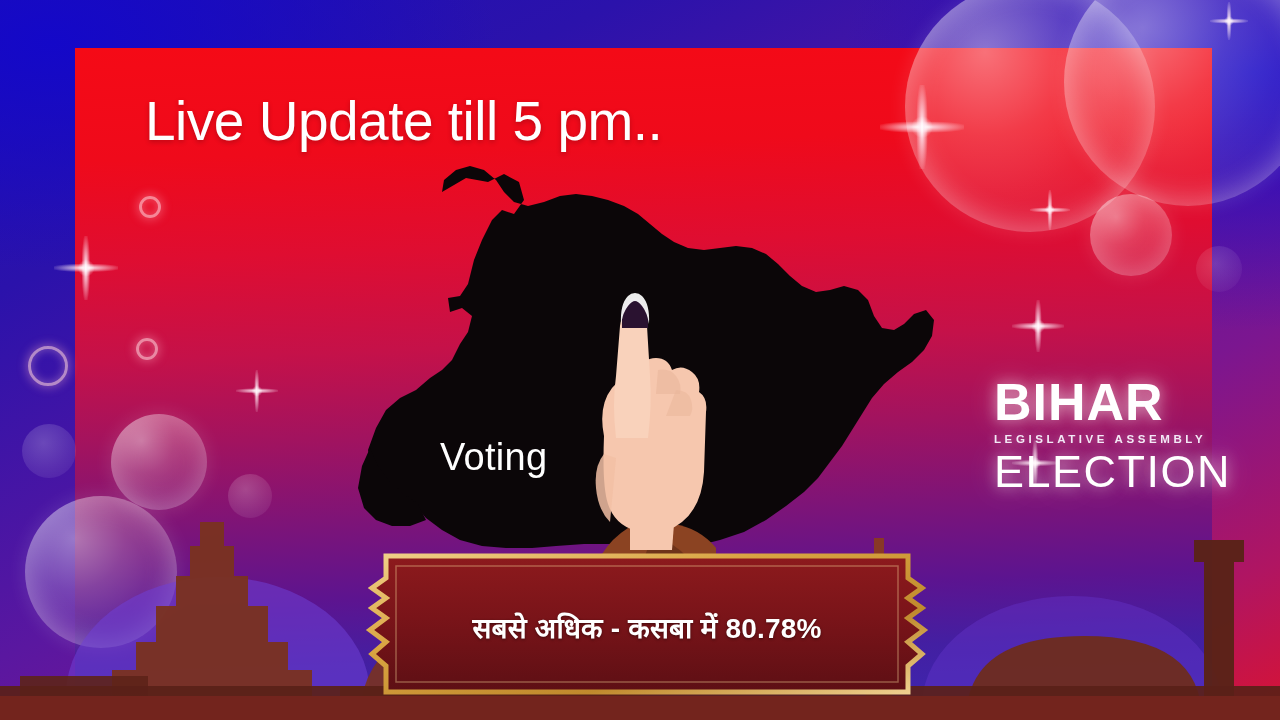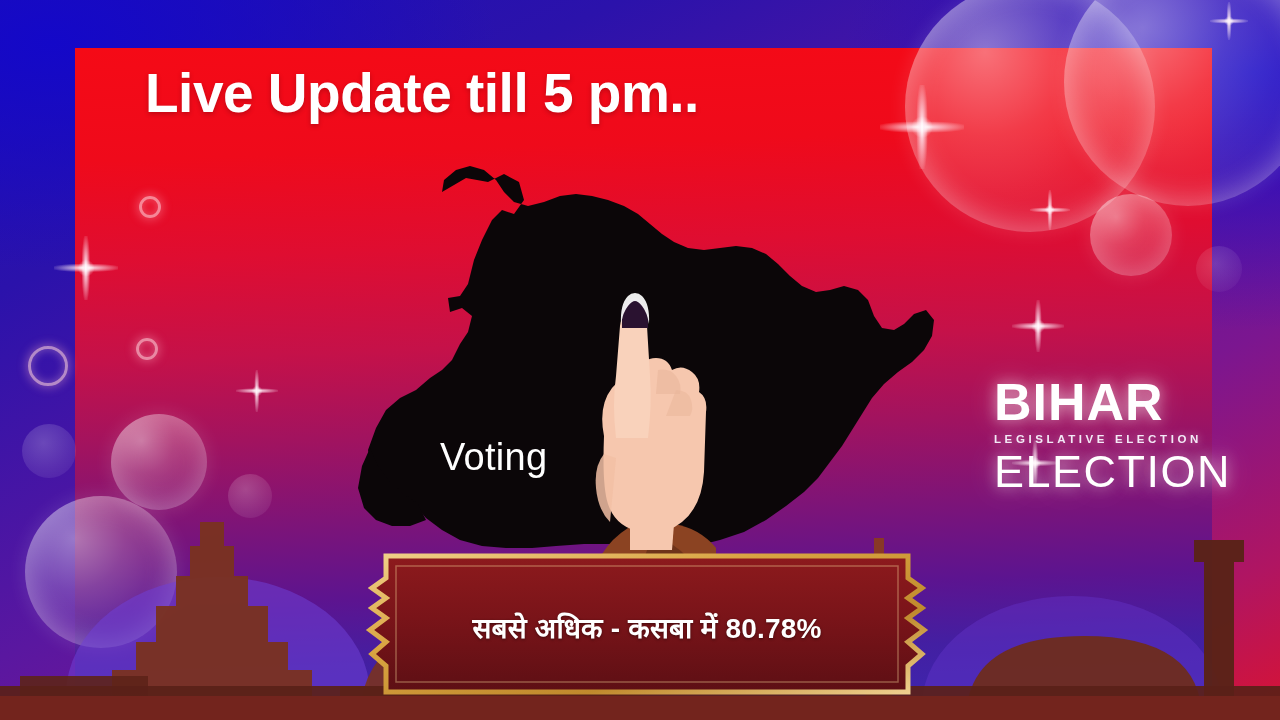--- a/index.html
+++ b/index.html
@@ -79,22 +79,22 @@
   .spark::before{ width:100%; height:13%; }
   .spark::after { width:13%; height:100%; }
   .spark .core{
     position:absolute; left:50%; top:50%; width:26%; height:26%;
     transform:translate(-50%,-50%); border-radius:50%;
     background:radial-gradient(circle,rgba(255,255,255,.95) 0%,rgba(255,255,255,0) 70%);
   }
 
   
   .headline{
-    position:absolute; left:145px; top:63px;
-    font-size:55px; font-weight:700; color:#ffffff;
+    position:absolute; left:145px; top:91px;
+    font-size:55px; font-weight:400; color:#ffffff;
     letter-spacing:-.5px; line-height:1.1;
     text-shadow:0 2px 5px rgba(0,0,0,.22);
     white-space:nowrap;
   }
 
   
   .logo{ position:absolute; left:994px; top:378px; width:262px; }
   .logo .l1{
     font-size:52px; font-weight:700; color:#fff;
     letter-spacing:1px; line-height:.96;
@@ -303,21 +303,21 @@
         q -2 -12 -7 -18 q-4 -5 -7 -5 q-3 0 -7 5 q-5 6 -7 18 Z"></path>
 
       <path fill="#f2bfa5" d="M38 168 q-10 12 -8 34 q2 22 14 34 l6 -64 Z" opacity=".85"></path>
 
       <path fill="#f6c7ae" d="M64 238 l44 0 l-2 26 l-42 0 Z"></path>
     </svg>
   </div>
 
   <div class="logo">
     <div class="l1">BIHAR</div>
-    <div class="l2">LEGISLATIVE ELECTION</div>
+    <div class="l2">LEGISLATIVE ASSEMBLY</div>
     <div class="l3">ELECTION</div>
   </div>
 
   <h1 class="headline">Live Update till 5 pm..</h1>
 
   <div class="banner">
     <svg viewBox="0 0 590 152" preserveAspectRatio="none" aria-hidden="true">
       <defs>
         <linearGradient id="bnFill" x1="0" y1="0" x2="0" y2="1">
           <stop offset="0%" stop-color="#8d1a1d"></stop>

